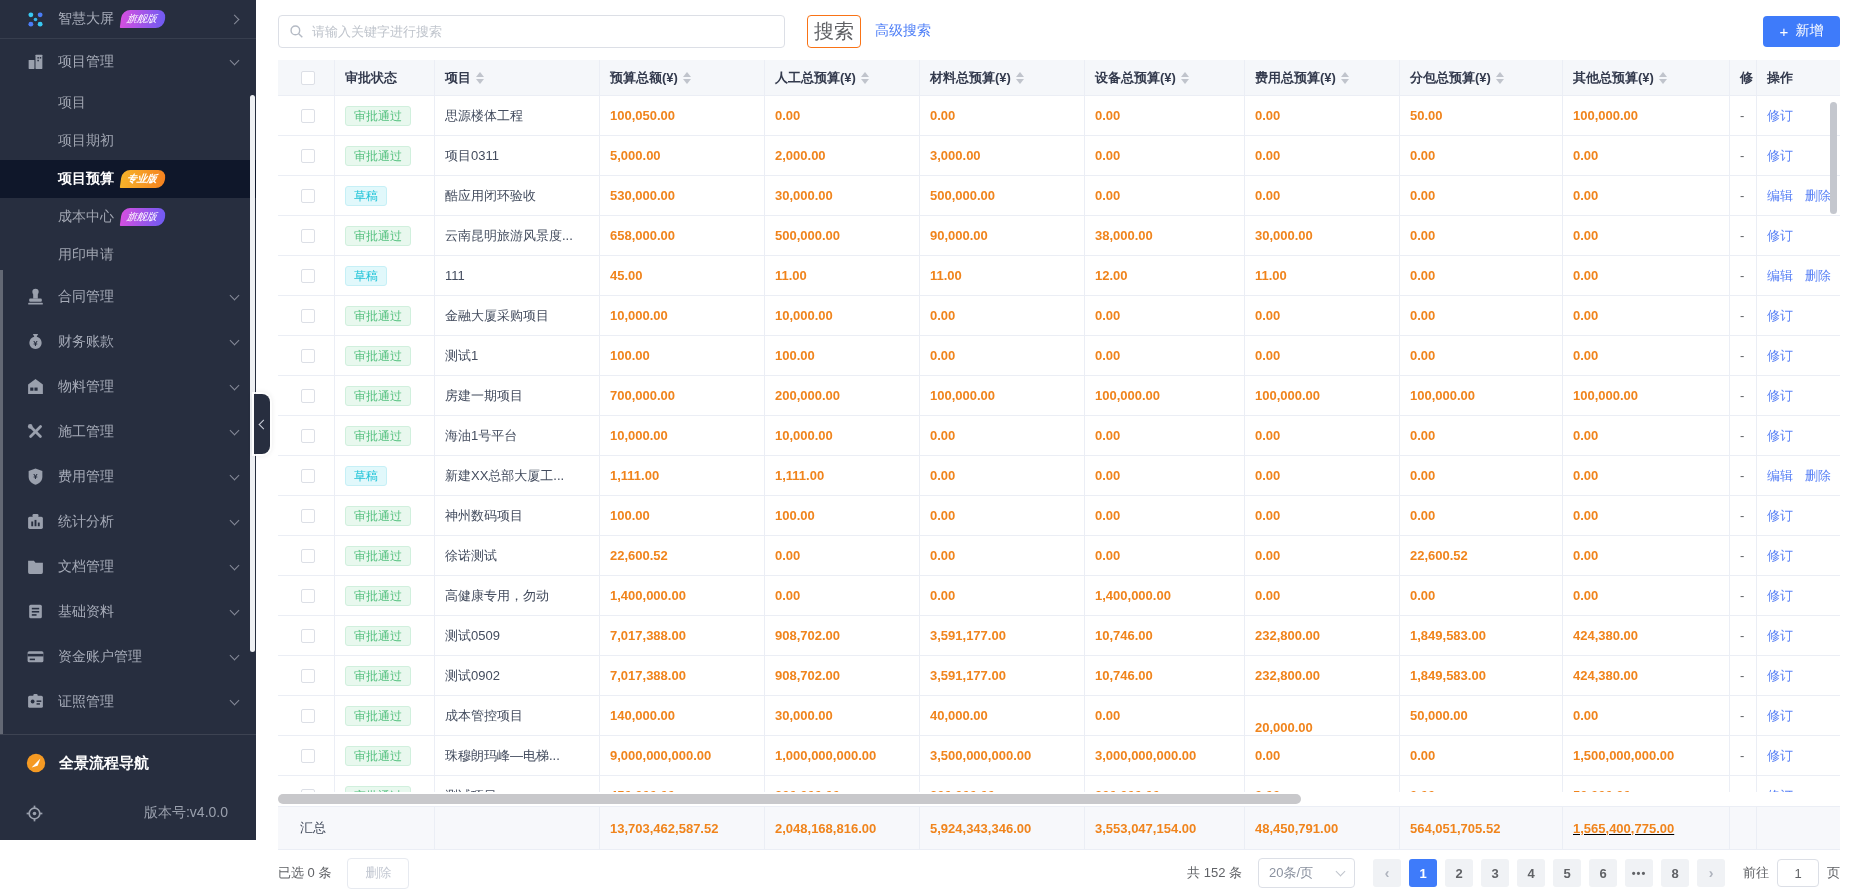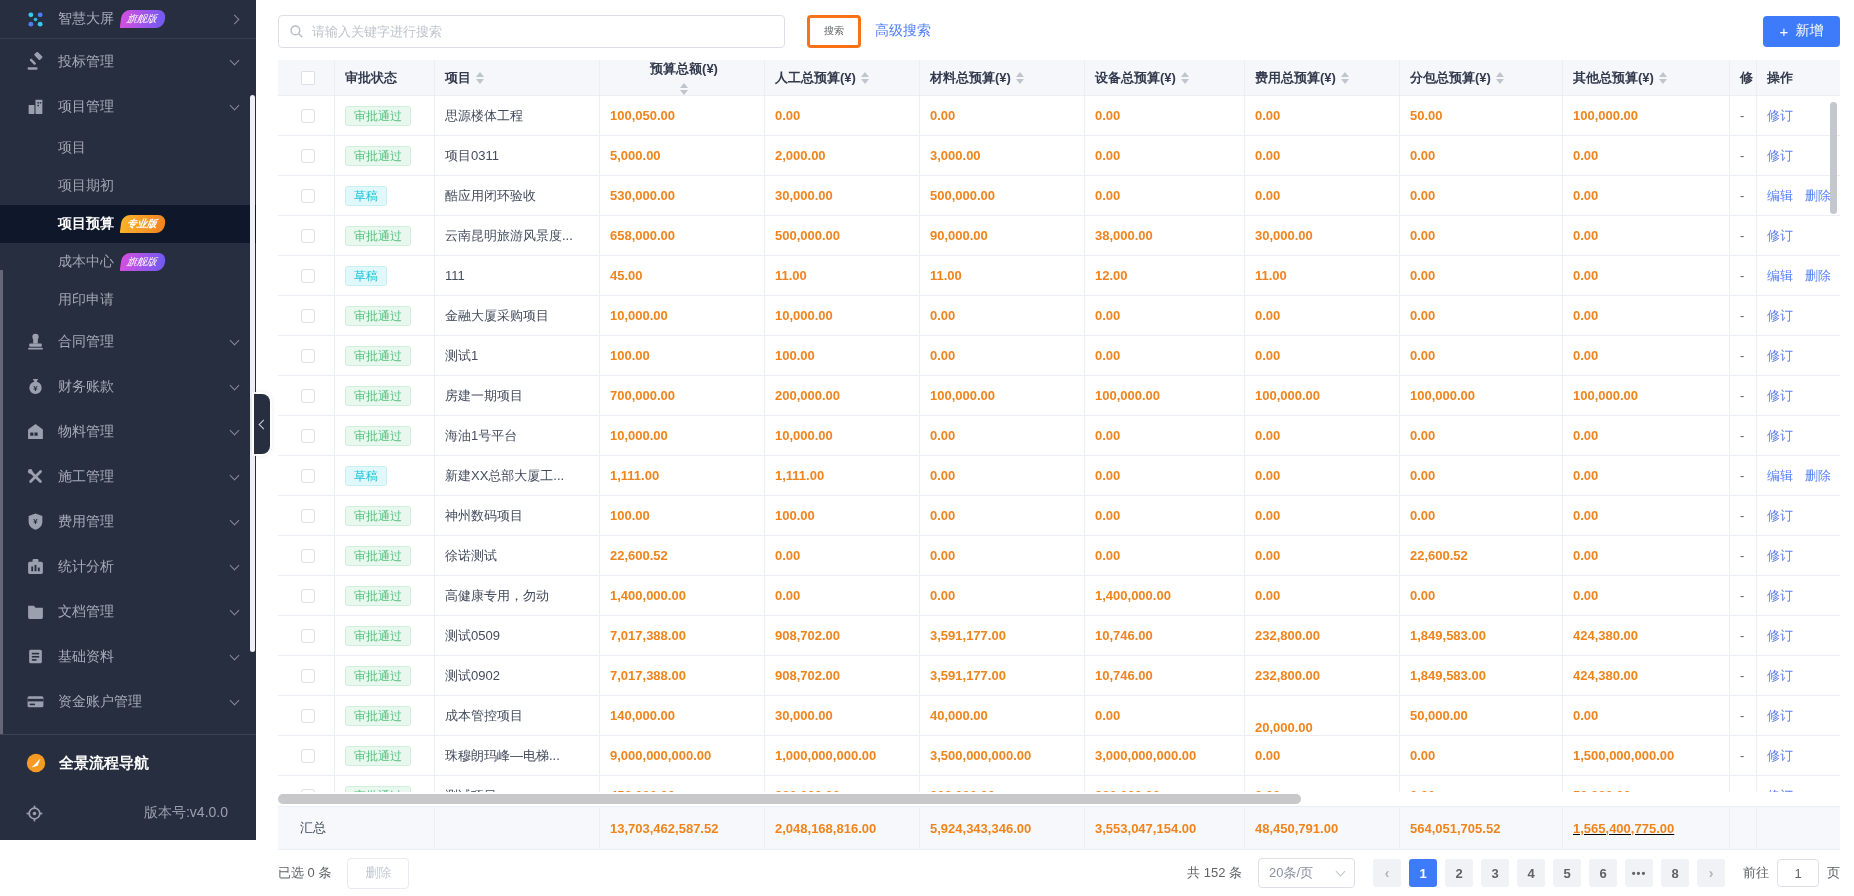--- a/index.html
+++ b/index.html
@@ -47,22 +47,22 @@
 
   
   .main { flex:1; position:relative; padding:0 14px 0 22px; min-width:0; }
   .topbar { height:60px; display:flex; align-items:center; padding-top:2px; }
   .search-box { width:507px; height:33px; border:1px solid #dcdfe6; border-radius:4px;
                 display:flex; align-items:center; padding:0 10px; gap:8px; background:#fff; }
   .search-box .sicn { width:15px; height:15px; flex:none; } .search-box .sicn svg{width:100%;height:100%;display:block;}
   .search-box input { border:none; outline:none; flex:1; font-size:13px; color:#606266;
                       font-family:"Liberation Sans",sans-serif; }
   .search-box input::placeholder { color:#bfc4cc; }
-  .btn-search { margin-left:22px; width:54px; height:33px; background:#fff; border:3px solid #f97316;
-                border-radius:4px; font-size:10px; color:#606266; cursor:pointer; }
+  .btn-search { margin-left:22px; width:54px; height:33px; background:#fff; border:1px solid #f97316;
+                border-radius:4px; font-size:20px; color:#606266; cursor:pointer; }
   .adv-link { margin-left:14px; color:#4d7ef7; font-size:14px; text-decoration:none; cursor:pointer; }
   .btn-add { margin-left:auto; width:77px; height:31px; background:#3e7bfa; border:none; border-radius:4px;
              color:#fff; font-size:14px; display:flex; align-items:center; justify-content:center;
              gap:7px; cursor:pointer; }
   .btn-add .plus { font-size:15px; line-height:1; }
 
   
   .table { position:relative; width:1562px; font-size:13px; }
   .thead { height:36px; background:#f5f7fa; display:flex; border-bottom:1px solid #ebeef5; }
   .cell { flex:none; display:flex; align-items:center; padding:0 6px 0 10px;
@@ -134,33 +134,20 @@
      <span class="lbl">
             <span>智慧大屏</span>
             <span class="mini-badge flagship">旗舰版</span>
           </span>
      <span class="chev right"></span>
         </div>
         <div class="nav-sep"></div>
         <div class="nav-item">
           <span class="icn">
             <svg viewBox="0 0 18 18">
-              <rect x="8" y="1.5" width="7.5" height="4.5" rx="1" transform="rotate(45 11.7 3.7)" fill="#9aa0ad"></rect>
-              <rect x="3" y="8" width="7" height="2.4" rx="1" transform="rotate(45 6.5 9.2)" fill="#9aa0ad"></rect>
-              <rect x="1.5" y="14.5" width="9.5" height="2.2" rx="1" fill="#9aa0ad"></rect>
-            </svg>
-          </span>
-     <span class="lbl">
-            <span>投标管理</span>
-          </span>
-     <span class="chev "></span>
-        </div>
-        <div class="nav-item">
-          <span class="icn">
-            <svg viewBox="0 0 18 18">
               <rect x="2.5" y="7.5" width="5.5" height="8.5" rx="0.5" fill="#9aa0ad"></rect>
               <rect x="9" y="2.5" width="6.5" height="13.5" rx="0.5" fill="#9aa0ad"></rect>
               <rect x="10.8" y="4.8" width="1.4" height="1.4" fill="#272e3f"></rect>
               <rect x="13" y="4.8" width="1.4" height="1.4" fill="#272e3f"></rect>
               <rect x="10.8" y="7.4" width="1.4" height="1.4" fill="#272e3f"></rect>
             </svg>
           </span>
      <span class="lbl">
             <span>项目管理</span>
           </span>
@@ -390,21 +377,21 @@
           <div class="cell th" style="width: 100px;">
             <span>审批状态</span>
           </div>
           <div class="cell th" style="width: 165px;">
             <span>项目</span>
             <span class="sorter">
               <i class="up"></i>
               <i class="dn"></i>
             </span>
           </div>
-          <div class="cell th" style="width: 165px; flex-direction: column;">
+          <div class="cell th" style="width: 165px;">
             <span>预算总额(¥)</span>
             <span class="sorter">
               <i class="up"></i>
               <i class="dn"></i>
             </span>
           </div>
           <div class="cell th" style="width: 155px;">
             <span>人工总预算(¥)</span>
             <span class="sorter">
               <i class="up"></i>

